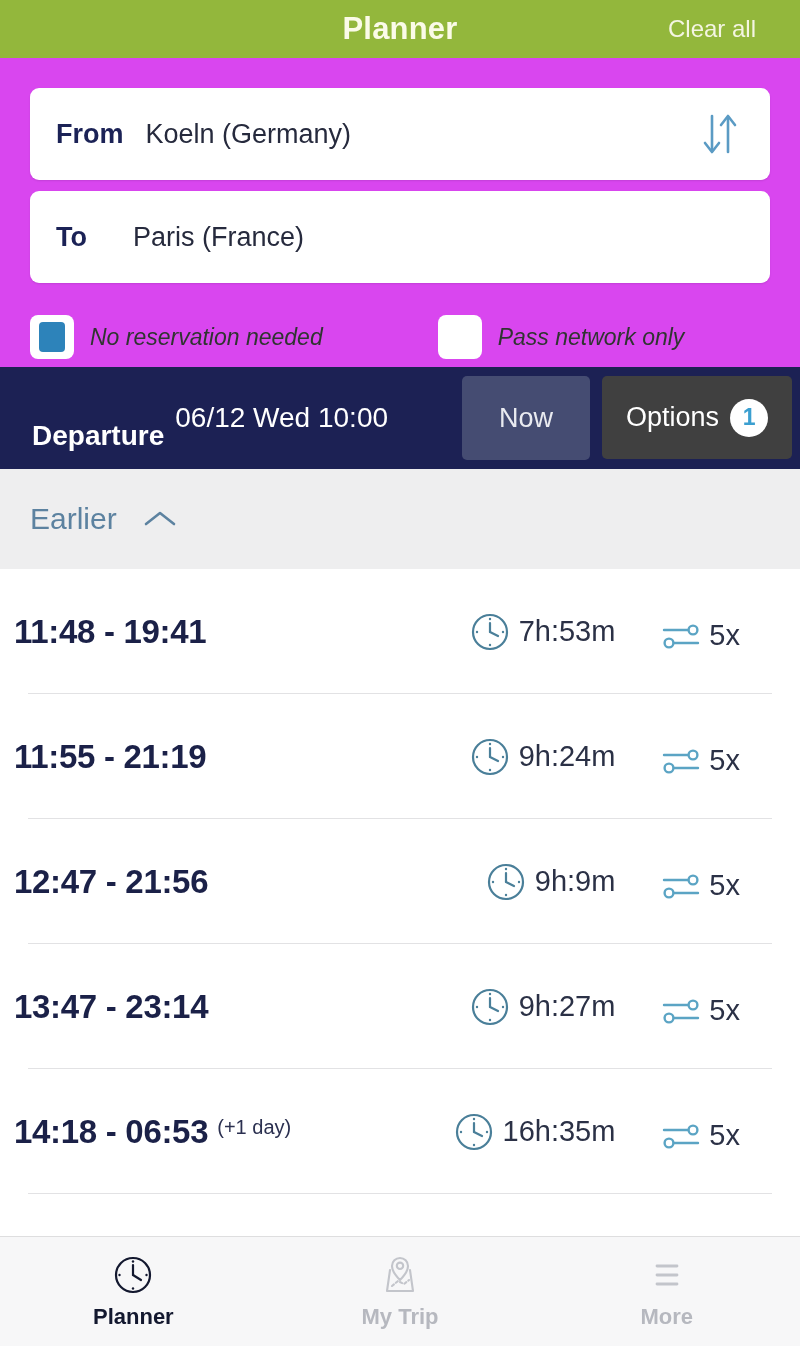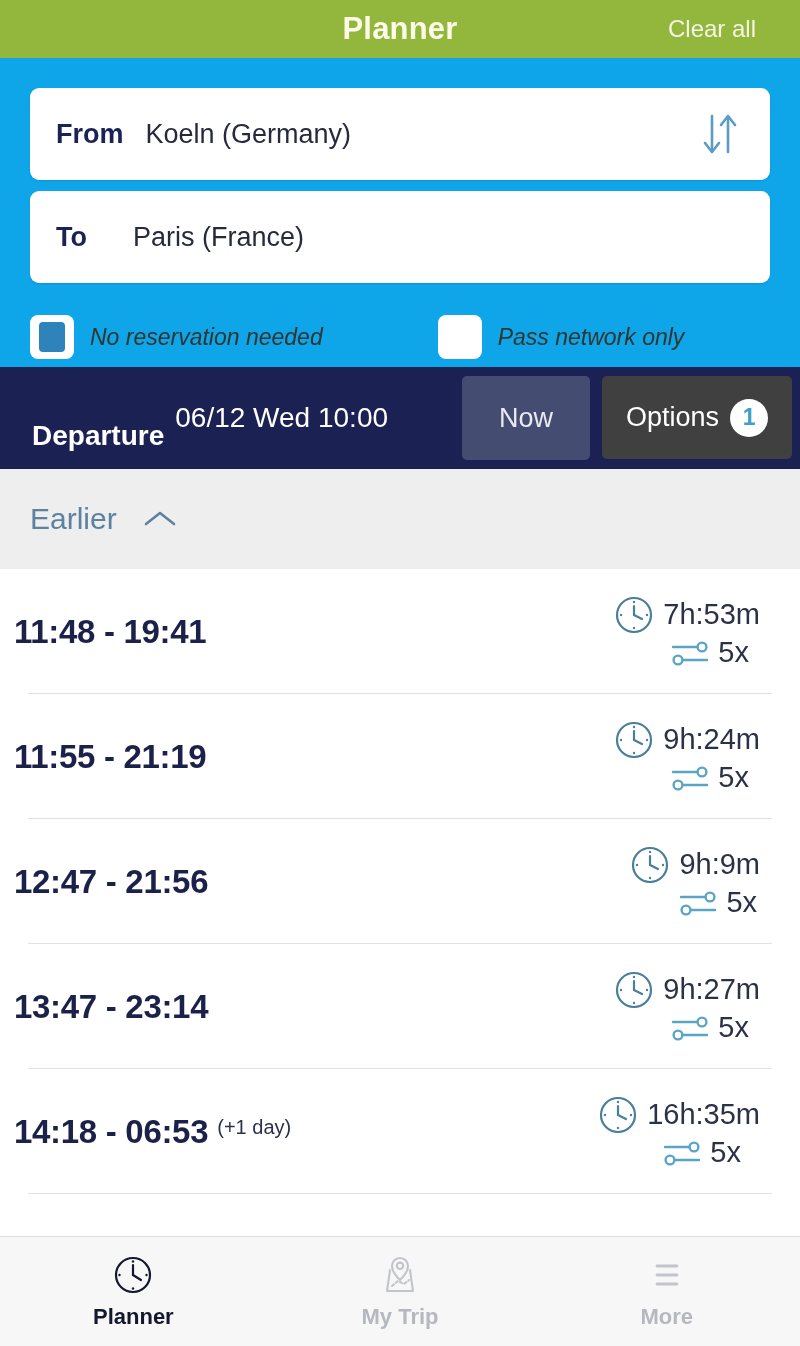--- a/index.html
+++ b/index.html
@@ -42,21 +42,21 @@
     position: absolute;
     right: 44px; top: 50%;
     transform: translateY(-50%);
     color: #f4f5e2;
     font-size: 24px;
     font-weight: normal;
     cursor: pointer;
   }
 
   .green-body {
-    background: #0ea5e9;
+    background: #d946ef;
     padding: 30px 30px 0 30px;
     flex: 0 0 auto;
   }
 
   
   .field {
     background: #ffffff;
     border-radius: 9px;
     height: 92px;
     display: flex;
@@ -254,23 +254,22 @@
     color: #2b3050;
     font-size: 20px;
     margin-left: 9px;
     position: relative;
     top: -9px;
     font-weight: normal;
   }
   .row-meta {
     margin-left: auto;
     display: flex;
-    align-items: center;
-    padding-right: 40px;
-    flex-direction: column;
+    align-items: flex-end;
+    padding-right: 60px;
   }
   .meta-group {
     display: flex;
     align-items: center;
   }
   .meta-group.transfers { margin-left: 46px; }
   .clock-icon { width: 42px; height: 42px; flex: 0 0 auto; }
   .meta-text {
     color: #2b3146;
     font-size: 29px;

